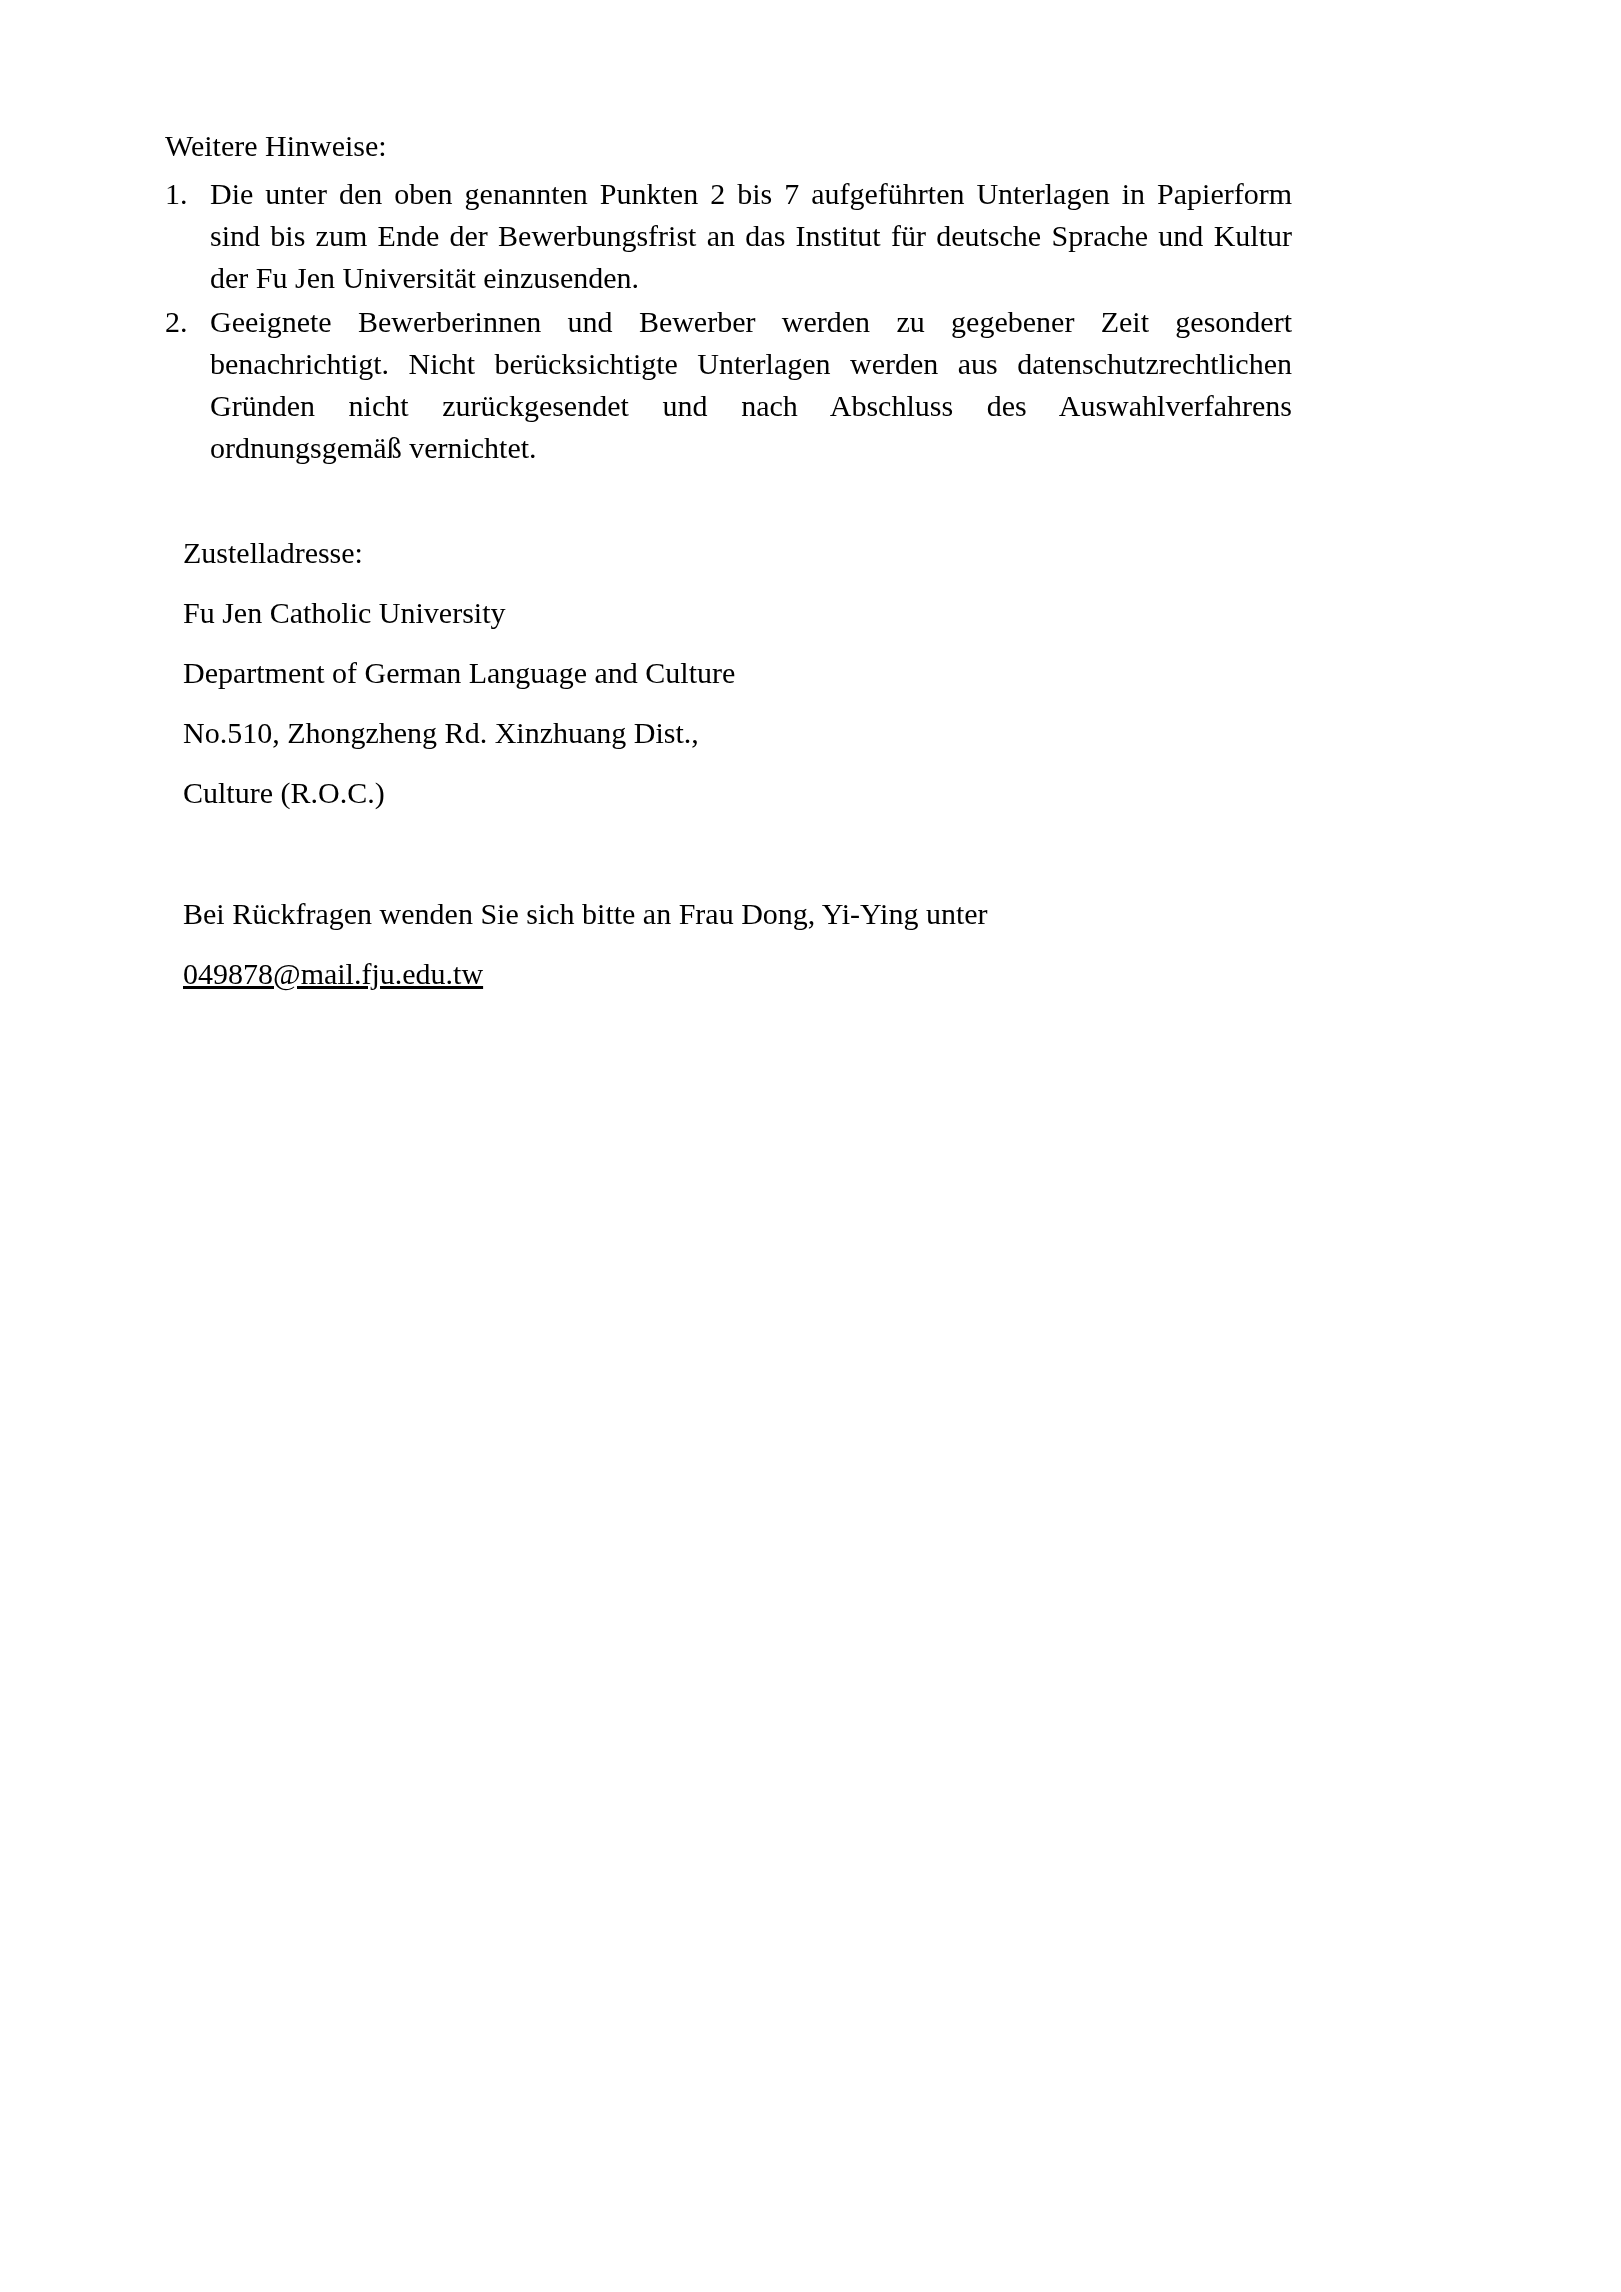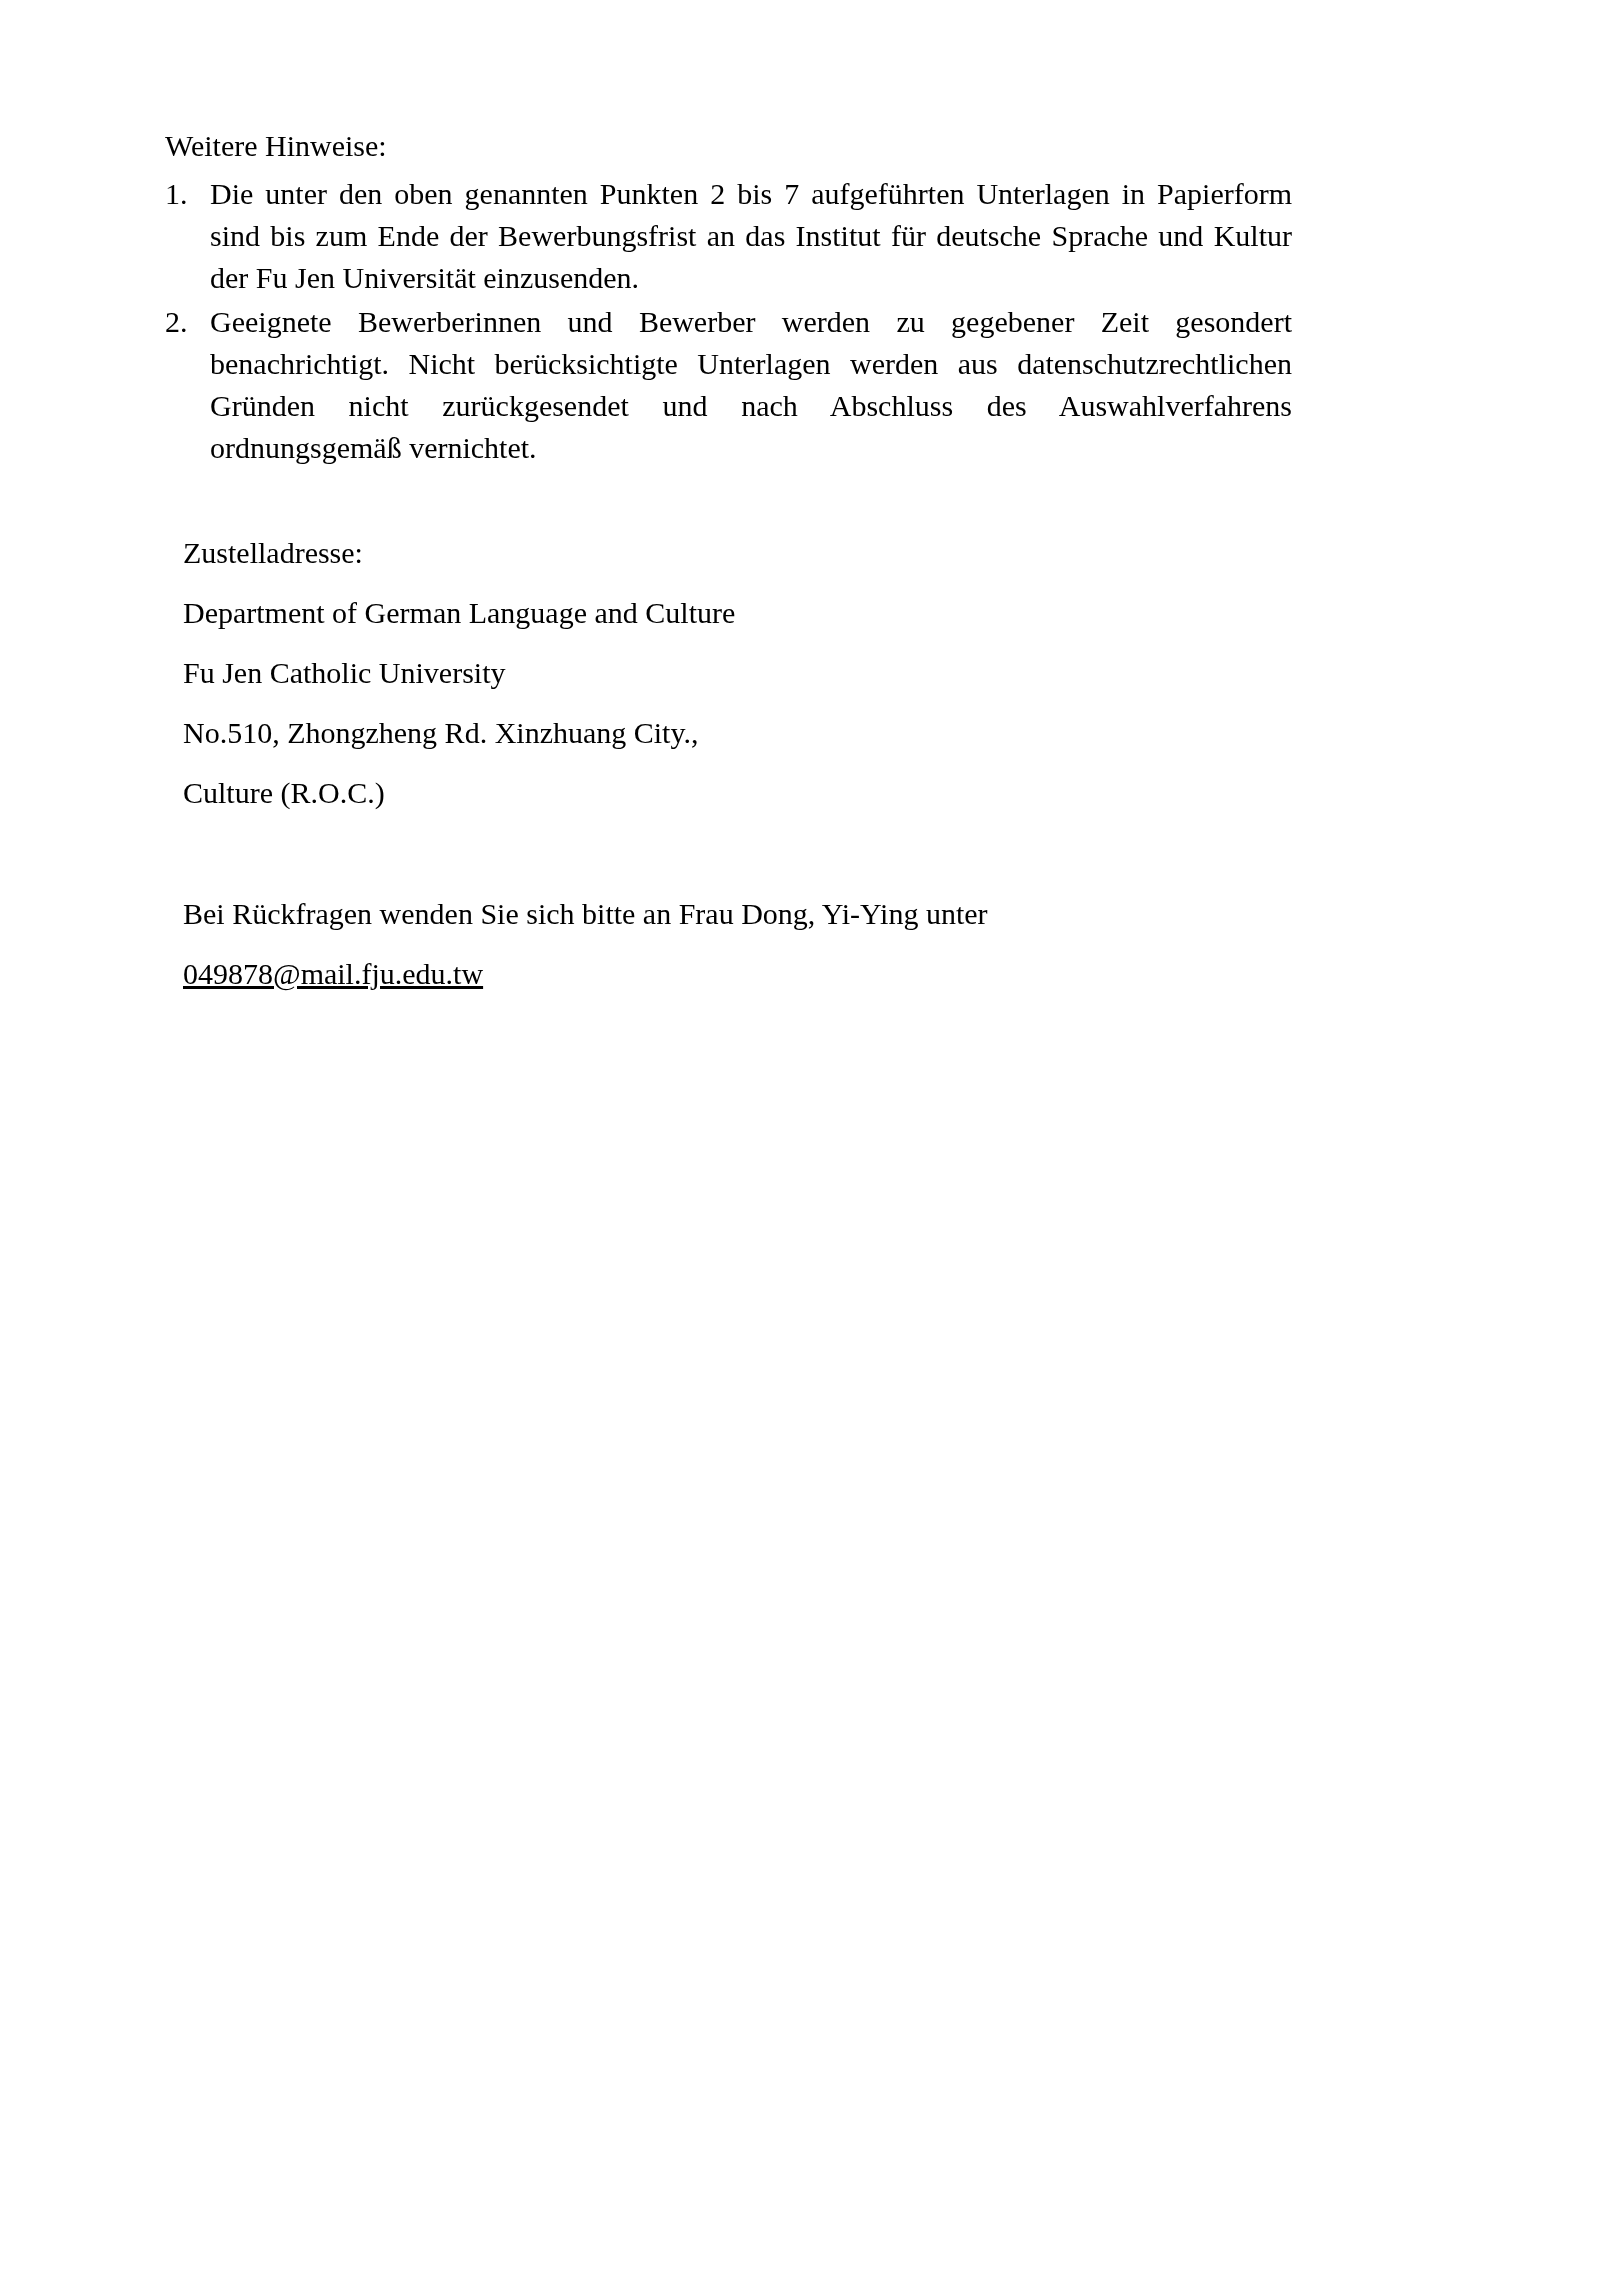--- a/index.html
+++ b/index.html
@@ -83,23 +83,23 @@
       <li>
         <span class="marker">2.</span>
         <span>Geeignete Bewerberinnen und Bewerber werden zu gegebener Zeit gesondert benachrichtigt. Nicht berücksichtigte Unterlagen werden aus datenschutzrechtlichen Gründen nicht zurückgesendet und nach Abschluss des Auswahlverfahrens ordnungsgemäß vernichtet.</span>
       </li>
     </ol>
 
     <div class="spacer-block"></div>
 
     <div class="address-block">
       <p>Zustelladresse:</p>
+      <p>Fu Jen Catholic University</p>
       <p>Department of German Language and Culture</p>
-      <p>Fu Jen Catholic University</p>
-      <p>No.510, Zhongzheng Rd. Xinzhuang City.,</p>
+      <p>No.510, Zhongzheng Rd. Xinzhuang Dist.,</p>
       <p>Culture (R.O.C.)</p>
     </div>
 
     <div class="spacer-block"></div>
 
     <div class="contact-block">
       <p>Bei Rückfragen wenden Sie sich bitte an Frau Dong, Yi-Ying unter</p>
       <p>
         <a class="email-link nowrap" href="#">049878@mail.fju.edu.tw</a>
       </p>

